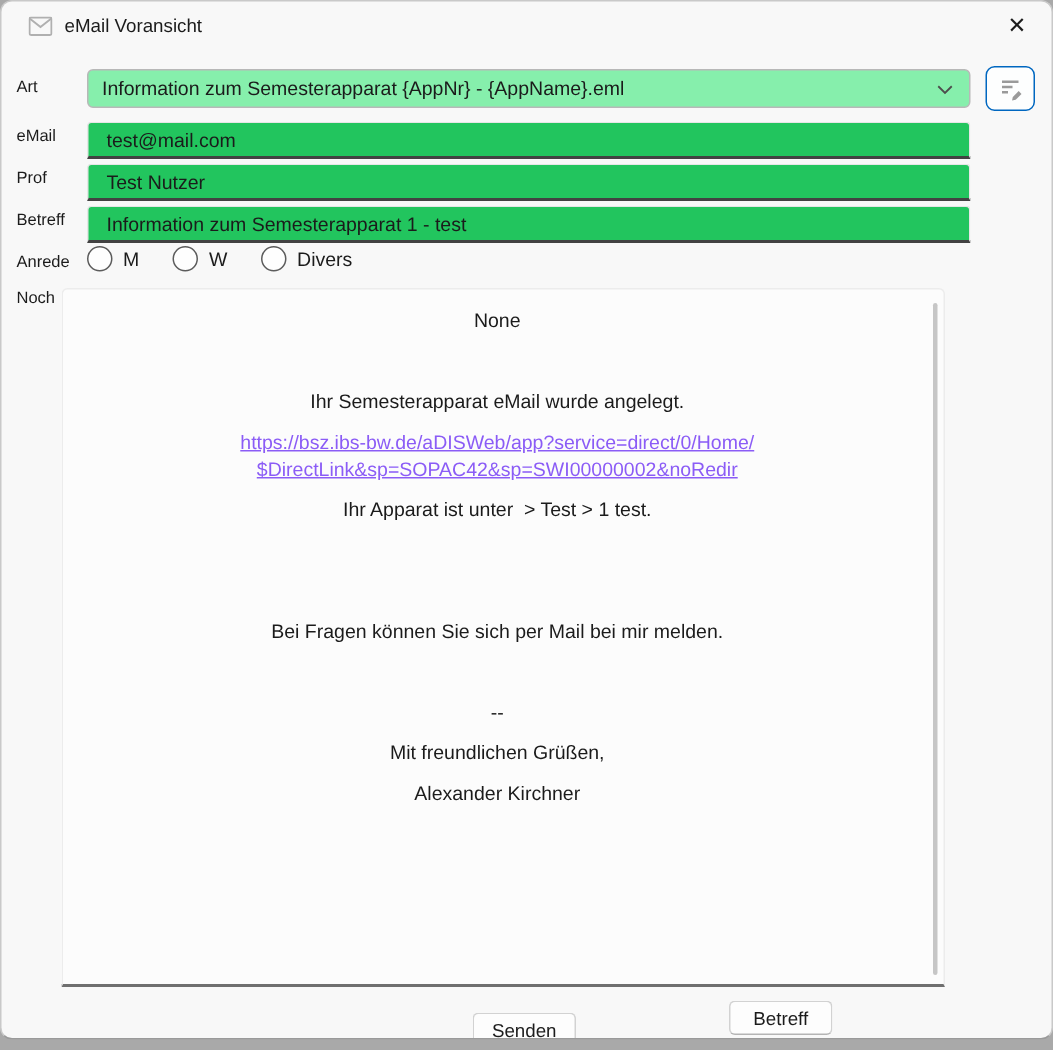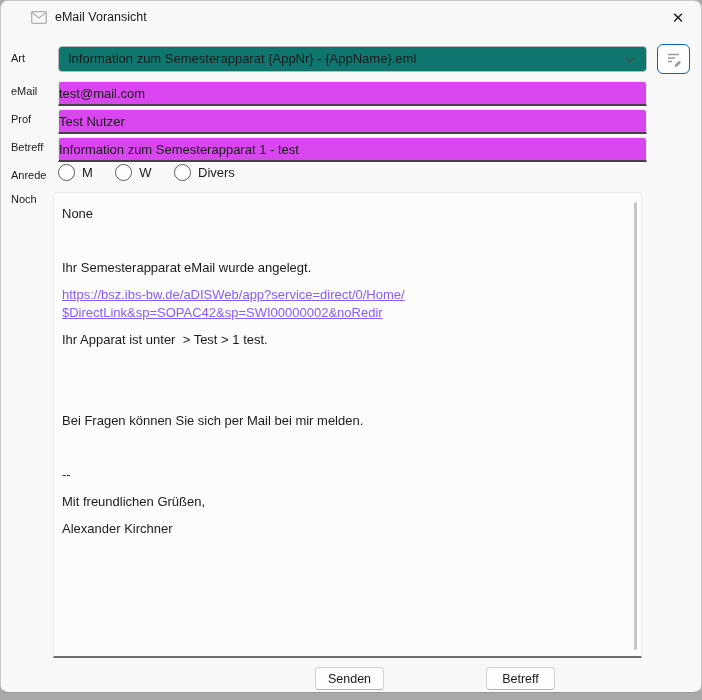--- a/index.html
+++ b/index.html
@@ -15,21 +15,21 @@
     left: 0; top: 0;
     width: 702px; height: 693px;
     background: #f8f8f8;
     border: 1px solid #c9c9c9;
     border-bottom-color: #9a9a9a;
     border-radius: 8px;
     overflow: hidden;
   }
   
   .titlebar {
-    position: absolute; left: 16px; top: 0; right: 0; height: 33px;
+    position: absolute; left: 4px; top: 0; right: 0; height: 33px;
   }
   .title-icon {
     position: absolute; left: 14px; top: 10px; width: 16px; height: 13px;
   }
   .title-text {
     position: absolute; left: 38px; top: 9px;
     font-size: 12.5px; color: #1b1b1b;
   }
   .close-btn {
     position: absolute; right: 6px; top: 3px;
@@ -41,21 +41,21 @@
   }
   
   .field-label {
     position: absolute; left: 10px;
     font-size: 11px; color: #1b1b1b;
   }
   
   .combobox {
     position: absolute; left: 57px; top: 45px;
     width: 589px; height: 26px;
-    background: #0f766e;
+    background: #86efac;
     border: 1px solid #b8b8b8;
     border-radius: 4px;
     font-size: 13px;
     line-height: 24px;
     padding: 0 28px 0 9px;
     white-space: nowrap; overflow: hidden;
     cursor: default;
   }
   .combo-chevron {
     position: absolute; right: 10px; top: 8px; width: 12px; height: 10px;
@@ -67,54 +67,55 @@
     border: 1.6px solid #0067c0;
     border-radius: 6px;
     cursor: pointer;
     display: flex; align-items: center; justify-content: center;
     padding: 0;
   }
   
   .textbox {
     position: absolute; left: 57px;
     width: 589px; height: 25px;
-    background: #d946ef;
+    background: #22c55e;
     border: 1px solid #e6e6e6;
     border-bottom: 2px solid #424242;
     border-radius: 3px 3px 0 0;
     font-size: 13px; color: #1b1b1b;
-    padding: 0 0;
+    padding: 0 12px;
     font-family: "Liberation Sans", sans-serif;
     outline: none;
   }
   
   .radio-group { position: absolute; left: 57px; top: 163px; height: 20px; }
   .radio-option {
     display: inline-flex; align-items: center;
     margin-right: 18px; cursor: pointer;
     font-size: 13px;
   }
   .radio-circle {
     width: 17px; height: 17px;
     border: 1px solid #5c5c5c;
     border-radius: 50%;
     background: #fefefe;
     display: inline-block;
     margin-right: 7px;
   }
   
   .mailbox {
-    position: absolute; left: 52px; top: 191px;
+    position: absolute; left: 40px; top: 191px;
     width: 589px; height: 466px;
     background: #fcfcfc;
     border: 1px solid #ececec;
     border-bottom: 2px solid #6f6f6f;
     border-radius: 4px 4px 0 0;
     padding: 12px 16px 0 8px;
     overflow: hidden;
+    text-align: center;
   }
   .mailbox p {
     font-size: 13px;
     line-height: 18px;
     margin: 0 0 9px 0;
     white-space: pre-wrap;
     word-wrap: break-word;
   }
   .mail-link {
     color: #8b5cf6;
@@ -132,21 +133,21 @@
     position: absolute; top: 666px;
     width: 69px; height: 23px;
     background: #fdfdfd;
     border: 1px solid #d2d2d2;
     border-bottom-color: #b4b4b4;
     border-radius: 4px;
     font-size: 12.5px; color: #1b1b1b;
     font-family: "Liberation Sans", sans-serif;
     cursor: pointer;
   }
-  .btn-send { left: 314px; }
+  .btn-send { left: 314px; margin-top: 8px; }
   .btn-cancel { left: 485px; }
 </style>
 </head>
 <body>
 
 <div class="window">
 
   <div class="titlebar">
     <svg class="title-icon" viewBox="0 0 16 13">
       <rect x="0.7" y="0.7" width="14.6" height="11.6" rx="1" fill="none" stroke="#b0b0b0" stroke-width="1.3"></rect>

